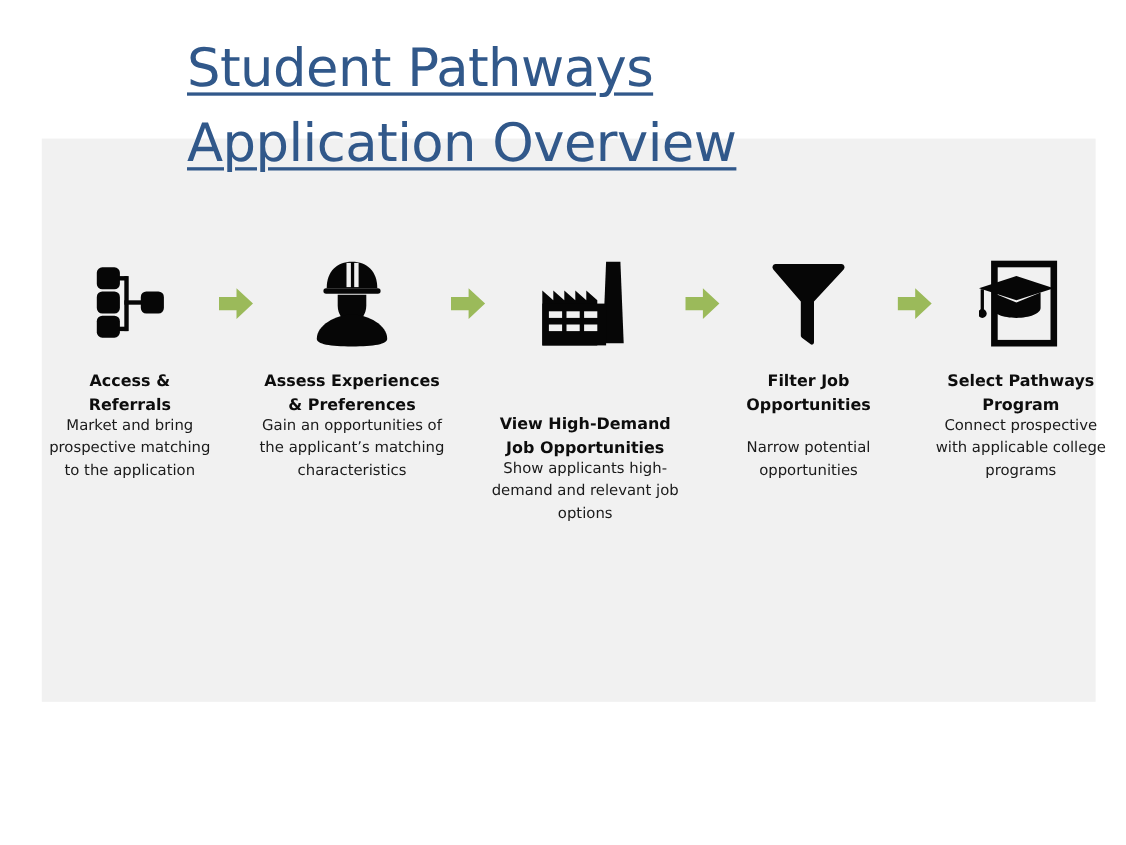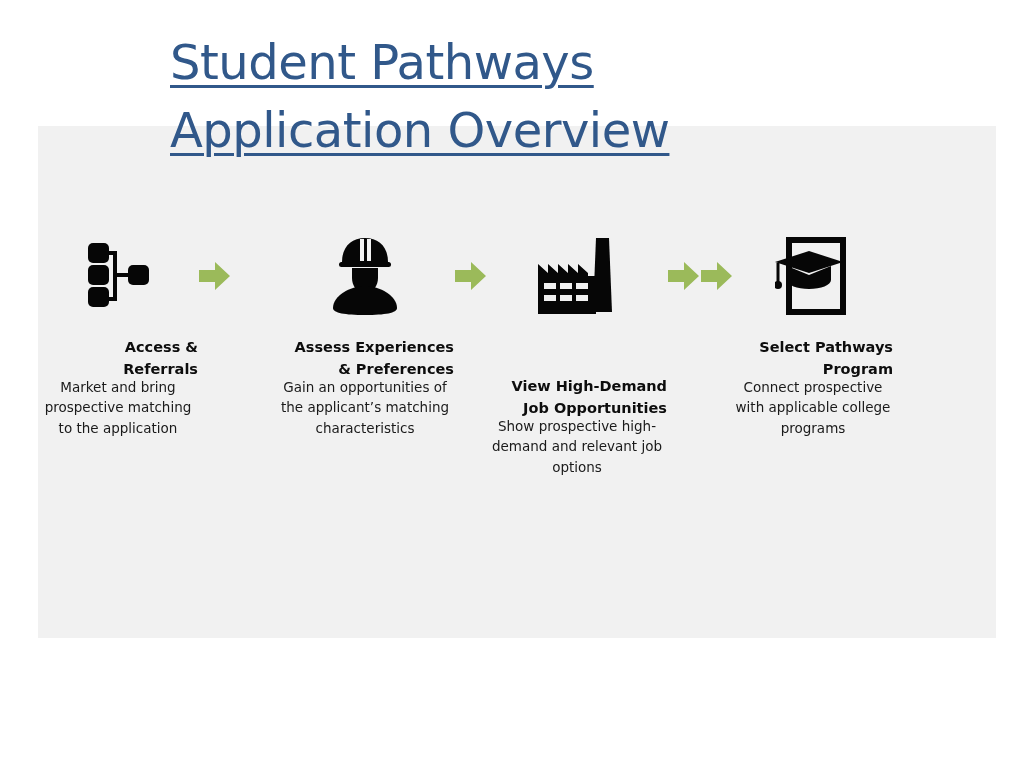--- a/index.html
+++ b/index.html
@@ -76,21 +76,21 @@
     justify-content: center;
   }
 
   .step-heading {
     margin-top: 16px;
     font-family: "DejaVu Sans", sans-serif;
     font-size: 14.5px;
     line-height: 22px;
     font-weight: 700;
     color: #0d0d0d;
-    text-align: right;
+    text-align: center;
     width: 100%;
     white-space: pre-line;
   }
 
   .step-desc {
     margin-top: 0;
     font-family: "DejaVu Sans", sans-serif;
     font-size: 13.5px;
     line-height: 20.5px;
     font-weight: 400;
@@ -123,21 +123,21 @@
     width: 33px;
     height: 88px;
     display: flex;
     align-items: center;
     justify-content: center;
   }
   .connector svg { display: block; }
 
   
   .step.s1 { flex-basis: 160px; width: 160px; }
-  .step.s2 { flex-basis: 178px; width: 178px; margin-left: 45px; }
+  .step.s2 { flex-basis: 178px; width: 178px; }
   .step.s3 { flex-basis: 180px; width: 180px; gap: 39px; }
   .step.s4 { flex-basis: 160px; width: 160px; }
   .step.s5 { flex-basis: 160px; width: 160px; }
 
   .icon-black { fill: #060606; }
   .arrow-green { fill: #9bba5a; }
 </style>
 </head>
 <body>
 
@@ -240,31 +240,47 @@
           <rect x="42" y="59" width="12" height="6"></rect>
         </g>
       </svg>
     </div>
     <div class="step-body">
       <div class="head-slot">
         <div class="step-heading">View High-Demand
 Job Opportunities</div>
       </div>
       <div class="desc-slot">
-        <div class="step-desc">Show prospective high-demand and relevant job options</div>
+        <div class="step-desc">Show applicants high-demand and relevant job options</div>
       </div>
     </div>
   </div>
 
   <div class="connector">
     <svg width="32" height="30" viewBox="0 0 32 30" aria-hidden="true">
       <path class="arrow-green" d="M0 9 L16 9 L16 1 L31 15 L16 29 L16 21 L0 21 Z"></path>
     </svg>
   </div>
 
+  <div class="step s4">
+    <div class="step-icon">
+      <svg width="68" height="78" viewBox="0 0 68 78" aria-hidden="true">
+        <path class="icon-black" d="M4 3 h60 a3 3 0 0 1 2 5 L39 37 v37 a2 2 0 0 1 -3 2 l-8 -6 a3 3 0 0 1 -1 -3 V37 L2 8 a3 3 0 0 1 2 -5 Z"></path>
+      </svg>
+    </div>
+    <div class="step-body">
+      <div class="head-slot">
+        <div class="step-heading">Filter Job
+Opportunities</div>
+      </div>
+      <div class="desc-slot">
+        <div class="step-desc">Narrow potential opportunities</div>
+      </div>
+    </div>
+  </div>
 
   <div class="connector">
     <svg width="32" height="30" viewBox="0 0 32 30" aria-hidden="true">
       <path class="arrow-green" d="M0 9 L16 9 L16 1 L31 15 L16 29 L16 21 L0 21 Z"></path>
     </svg>
   </div>
 
   <div class="step s5">
     <div class="step-icon">
       <svg width="76" height="80" viewBox="0 0 76 80" aria-hidden="true">

